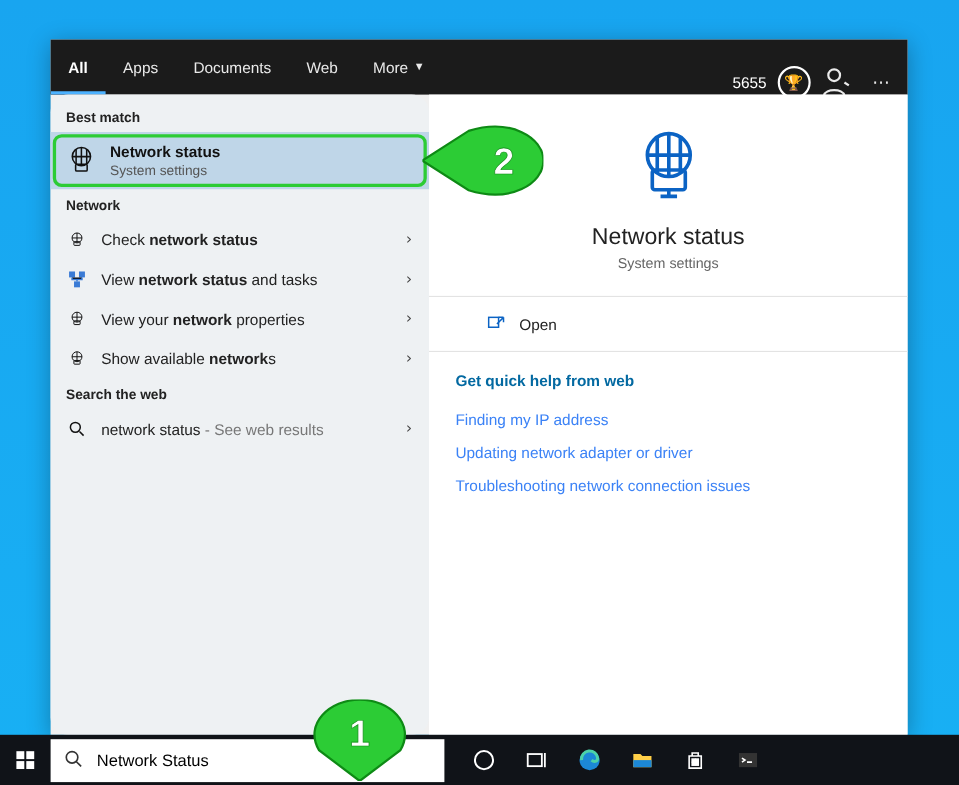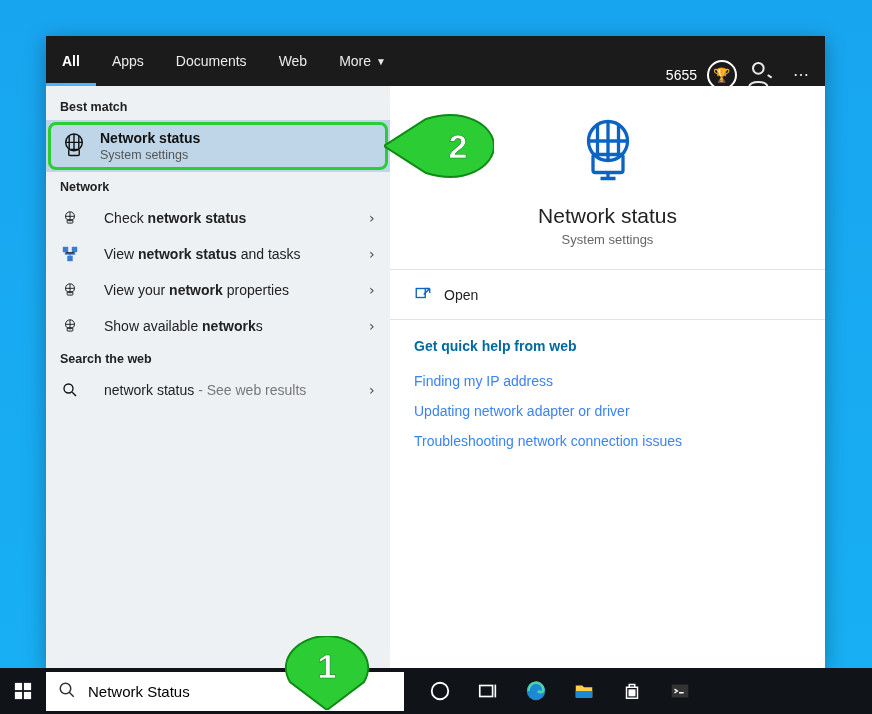--- a/index.html
+++ b/index.html
@@ -92,35 +92,35 @@
   .best-title { font-weight: 600; color: #111; }
   .best-sub { color: #555; font-size: 12.5px; margin-top: 2px; }
   .callout {
     position: absolute; left: 100%; top: 50%; transform: translateY(-50%);
     z-index: 5; margin-left: -6px;
   }
   .callout svg { display: block; }
   .setting-row {
     display: flex; align-items: center;
     padding: 9px 14px;
-    gap: 24px;
+    gap: 12px;
     cursor: pointer;
     color: #222;
   }
   .setting-row .row-icon { width: 20px; display: flex; justify-content: center; }
   .setting-row .row-icon svg { width: 18px; height: 18px; }
   .setting-row .row-text { flex: 1; }
   .setting-row .chev { color: #444; font-size: 14px; font-family: Consolas, monospace; }
   .right-pane-inner { padding: 20px 0 0 0; }
   .preview-icon { display: flex; justify-content: center; padding: 8px 0 18px 0; }
   .preview-icon svg { width: 72px; height: 72px; }
   .preview-title { text-align: center; font-size: 21px; font-weight: 400; color: #222; }
   .preview-sub { text-align: center; font-size: 13px; color: #666; margin-top: 4px; margin-bottom: 22px; }
   .sep { border-top: 1px solid #e3e3e3; margin: 0 0 0 0; }
-  .open-row { display: flex; align-items: center; gap: 12px; padding: 14px 24px; color: #222; cursor: pointer;}
+  .open-row { display: flex; align-items: center; gap: 12px; padding: 14px 24px; color: #222; cursor: pointer; margin-left: 28px;}
   .open-row .oico svg { width: 18px; height: 18px; }
   .help-label { padding: 18px 24px 12px 24px; font-weight: 700; color: #0369a1; }
   .help-link { padding: 7px 24px; color: #3b82f6; cursor: pointer; }
   
   .taskbar {
     position: absolute; left: 0; right: 0; bottom: 0; height: 46px;
     background: #101318; display: flex; align-items: center;
   }
   .start-btn {
     width: 46px; height: 46px; display: flex; align-items: center; justify-content: center;

